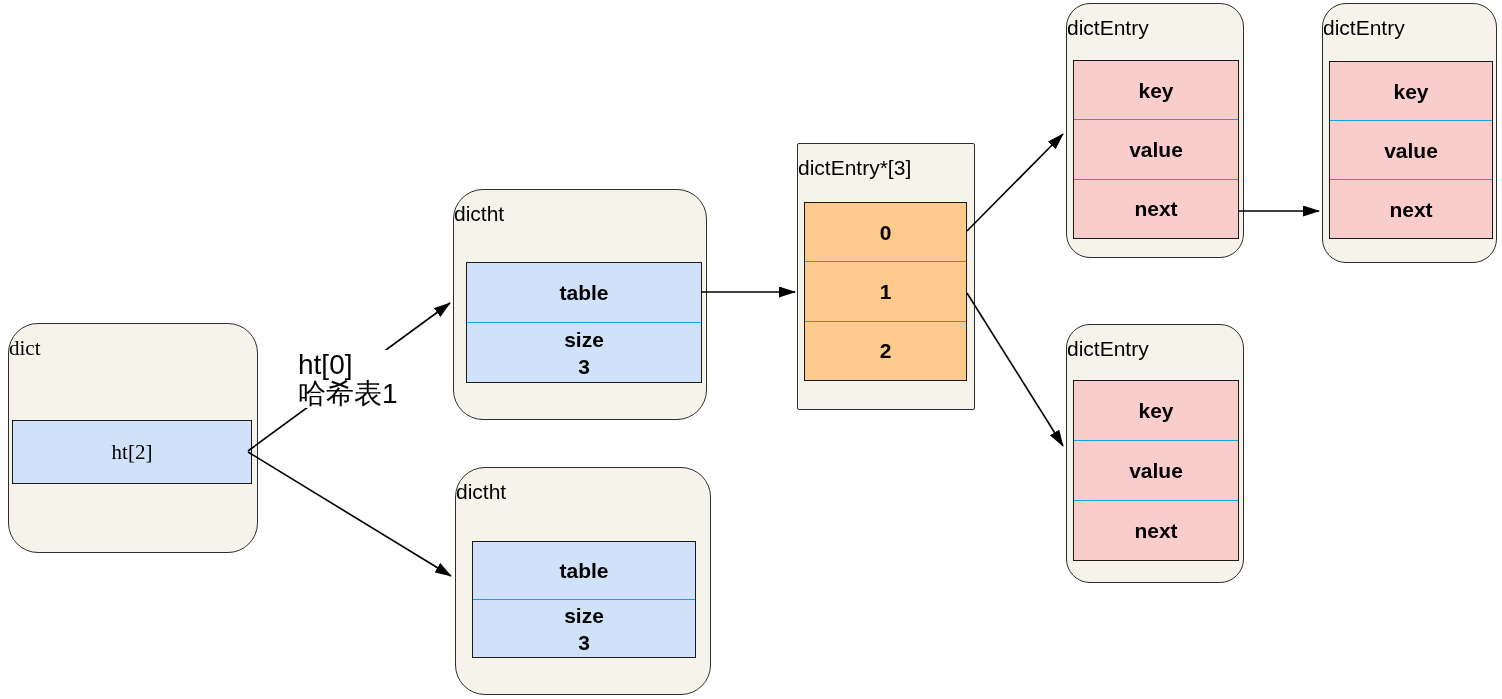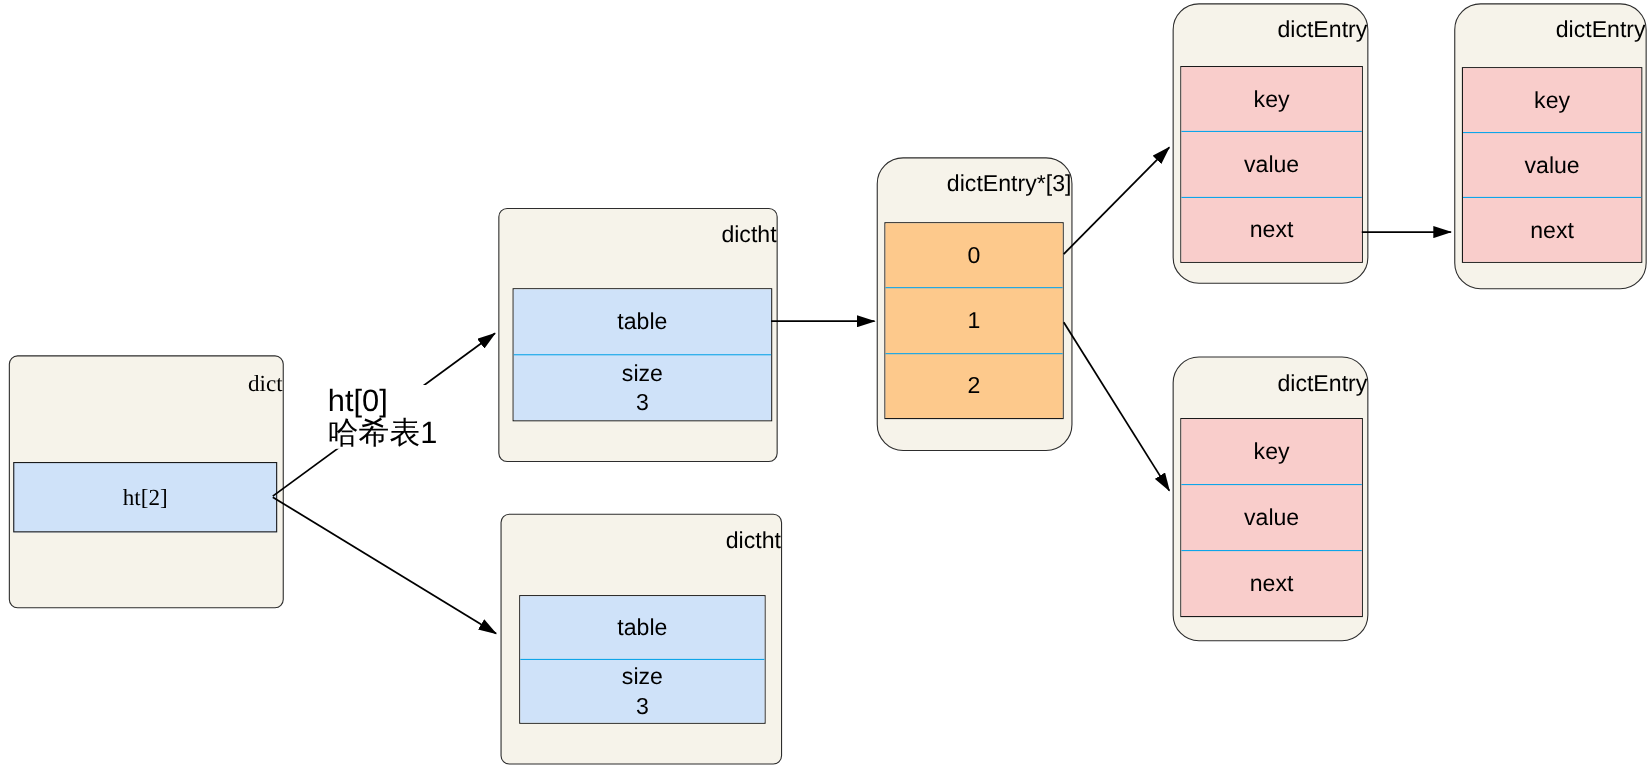--- a/index.html
+++ b/index.html
@@ -12,25 +12,25 @@
     height: 699px;
     background: #ffffff;
     overflow: hidden;
   }
 
   
   .node {
     position: absolute;
     background: #f6f3ea;
     border: 1.6px solid #2d2d2d;
-    border-radius: 8px;
+    border-radius: 30px;
     z-index: 1;
   }
   .node-title {
-    text-align: right;
+    text-align: left;
     padding-top: 11px;
     font-size: 21px;
     line-height: 26px;
     white-space: nowrap;
   }
 
   
   .table {
     position: absolute;
     border: 1px solid #1a1a1a;
@@ -39,20 +39,21 @@
   }
   .row {
     flex: 1;
     display: flex;
     flex-direction: column;
     align-items: center;
     justify-content: center;
     font-size: 21px;
     line-height: 27px;
     text-align: center;
+    font-weight: bold;
   }
   .row + .row { border-top: 1px solid #0ea5e9; }
   .blue  .row { background: #cfe2f9; }
   .orange .row { background: #fdc98c; }
   .pink  .row { background: #f9cdcb; }
 
   
   .slot {
     position: absolute;
     background: #cfe2f9;
@@ -110,21 +111,21 @@
     <div class="node-title">dictht</div>
     <div class="table blue" style="left:16px; top:73px; width:224px; height:117px;">
       <div class="row">table</div>
       <div class="row">
         <span>size</span>
         <span>3</span>
       </div>
     </div>
   </div>
 
-  <div class="node" style="left:797px; top:143px; width:178px; height:267px; border-radius:24px;">
+  <div class="node" style="left:797px; top:143px; width:178px; height:267px; border-radius:2px;">
     <div class="node-title">dictEntry*[3]</div>
     <div class="table orange" style="left:6px; top:58px; width:163px; height:179px;">
       <div class="row">0</div>
       <div class="row">1</div>
       <div class="row">2</div>
     </div>
   </div>
 
   <div class="node" style="left:1066px; top:3px; width:178px; height:255px; border-radius:24px;">
     <div class="node-title">dictEntry</div>

